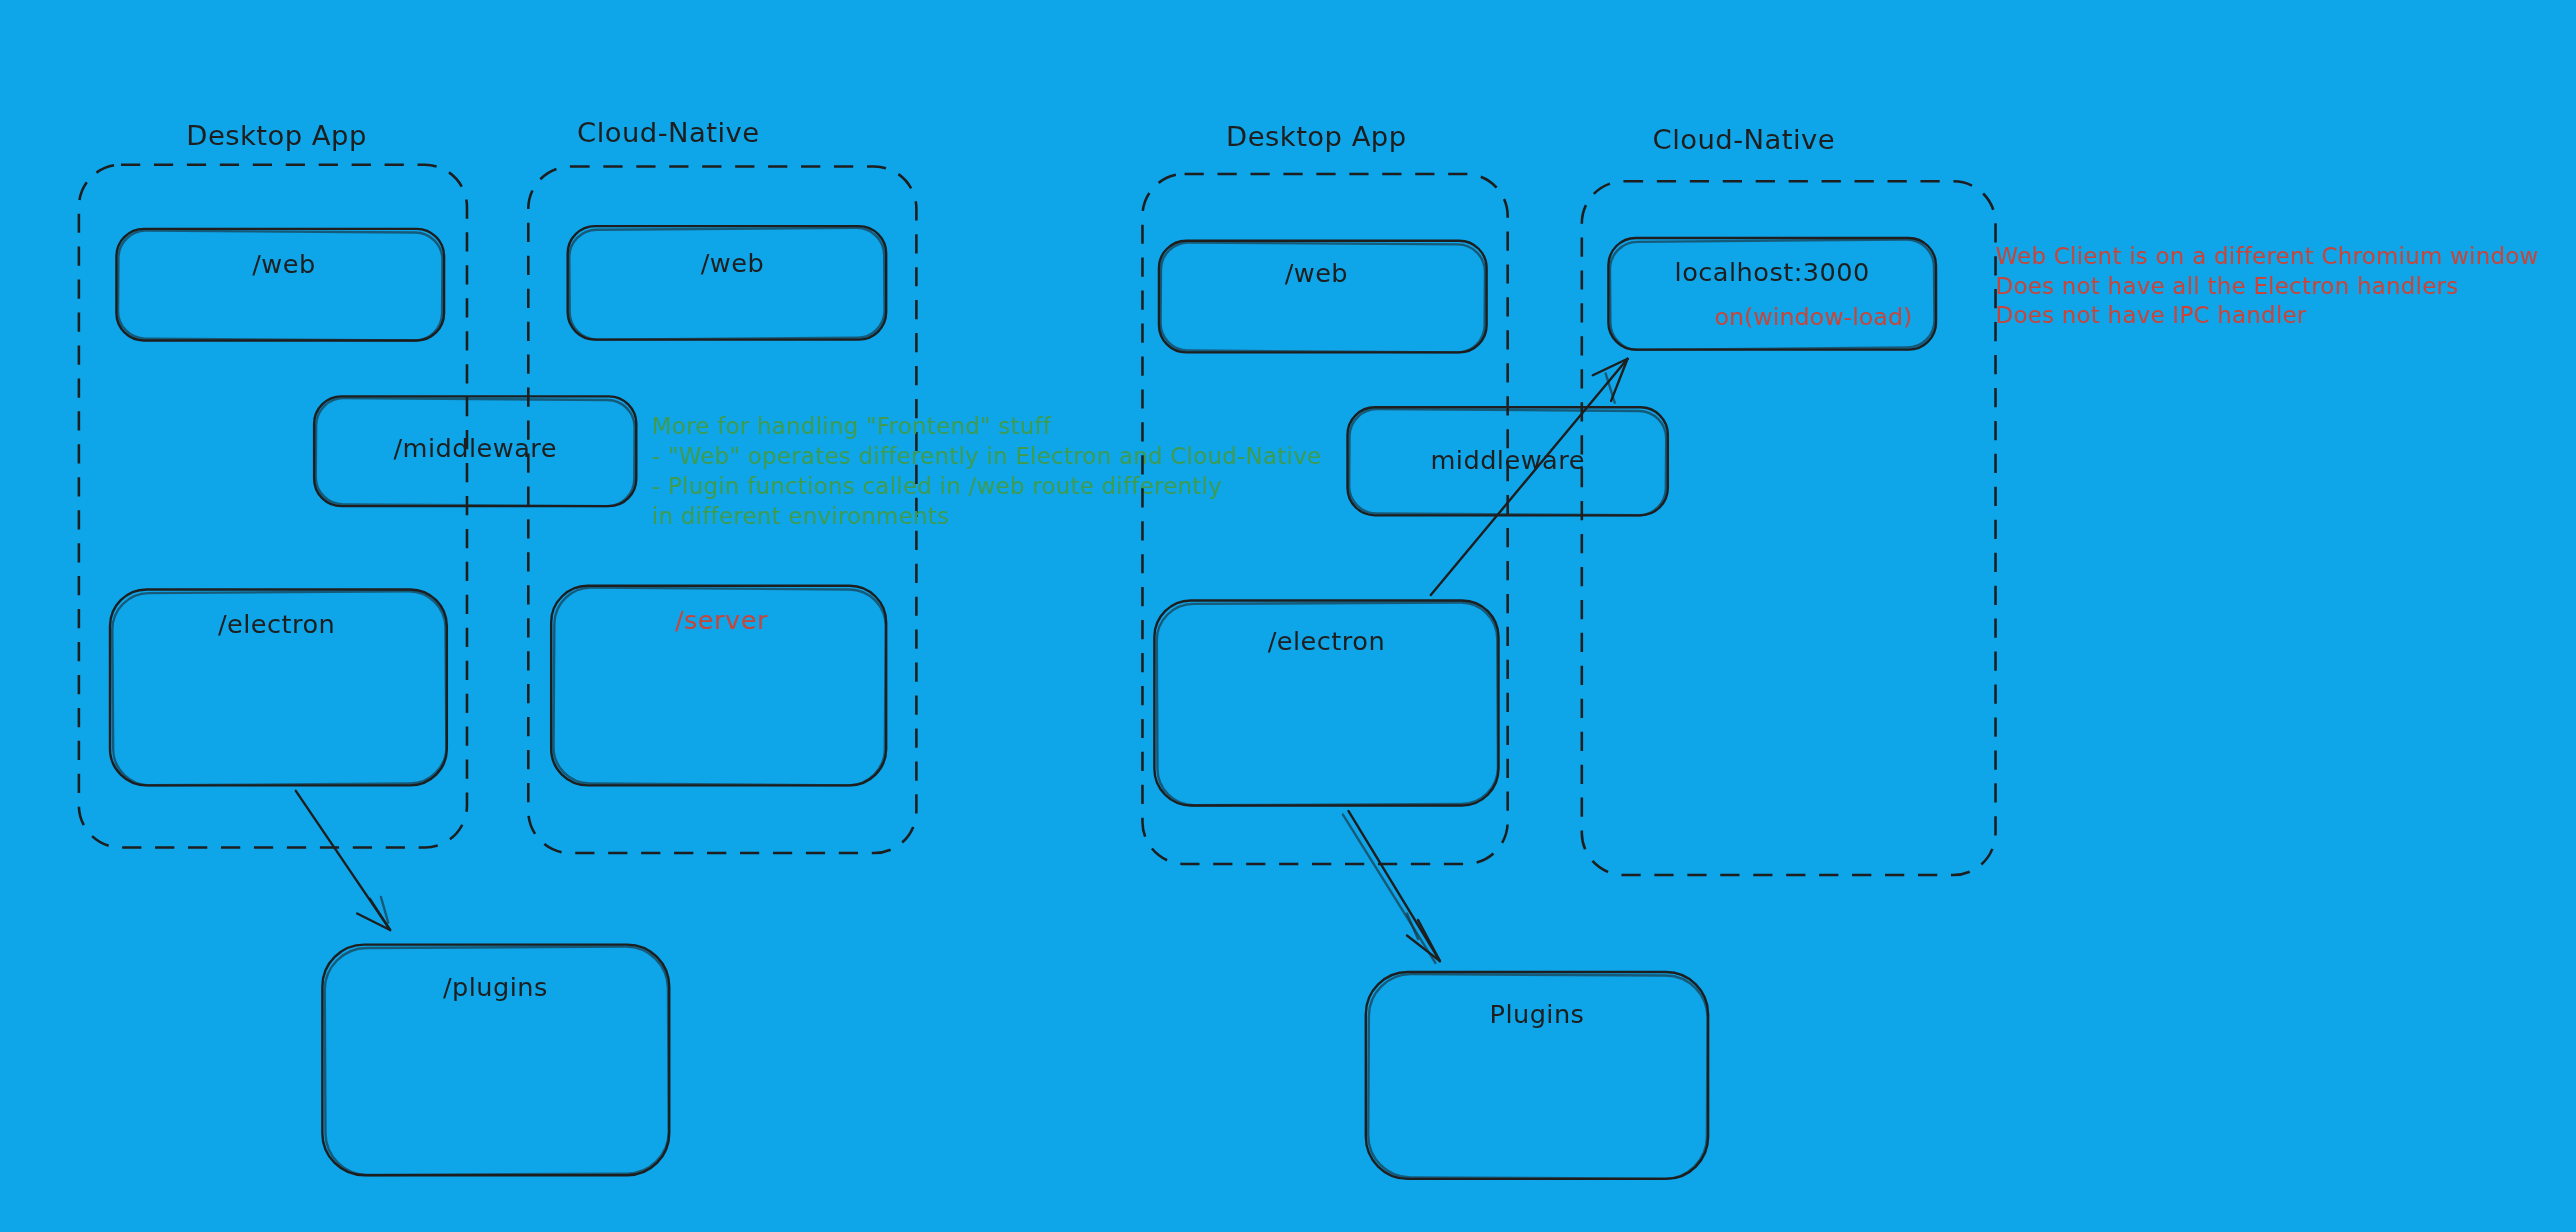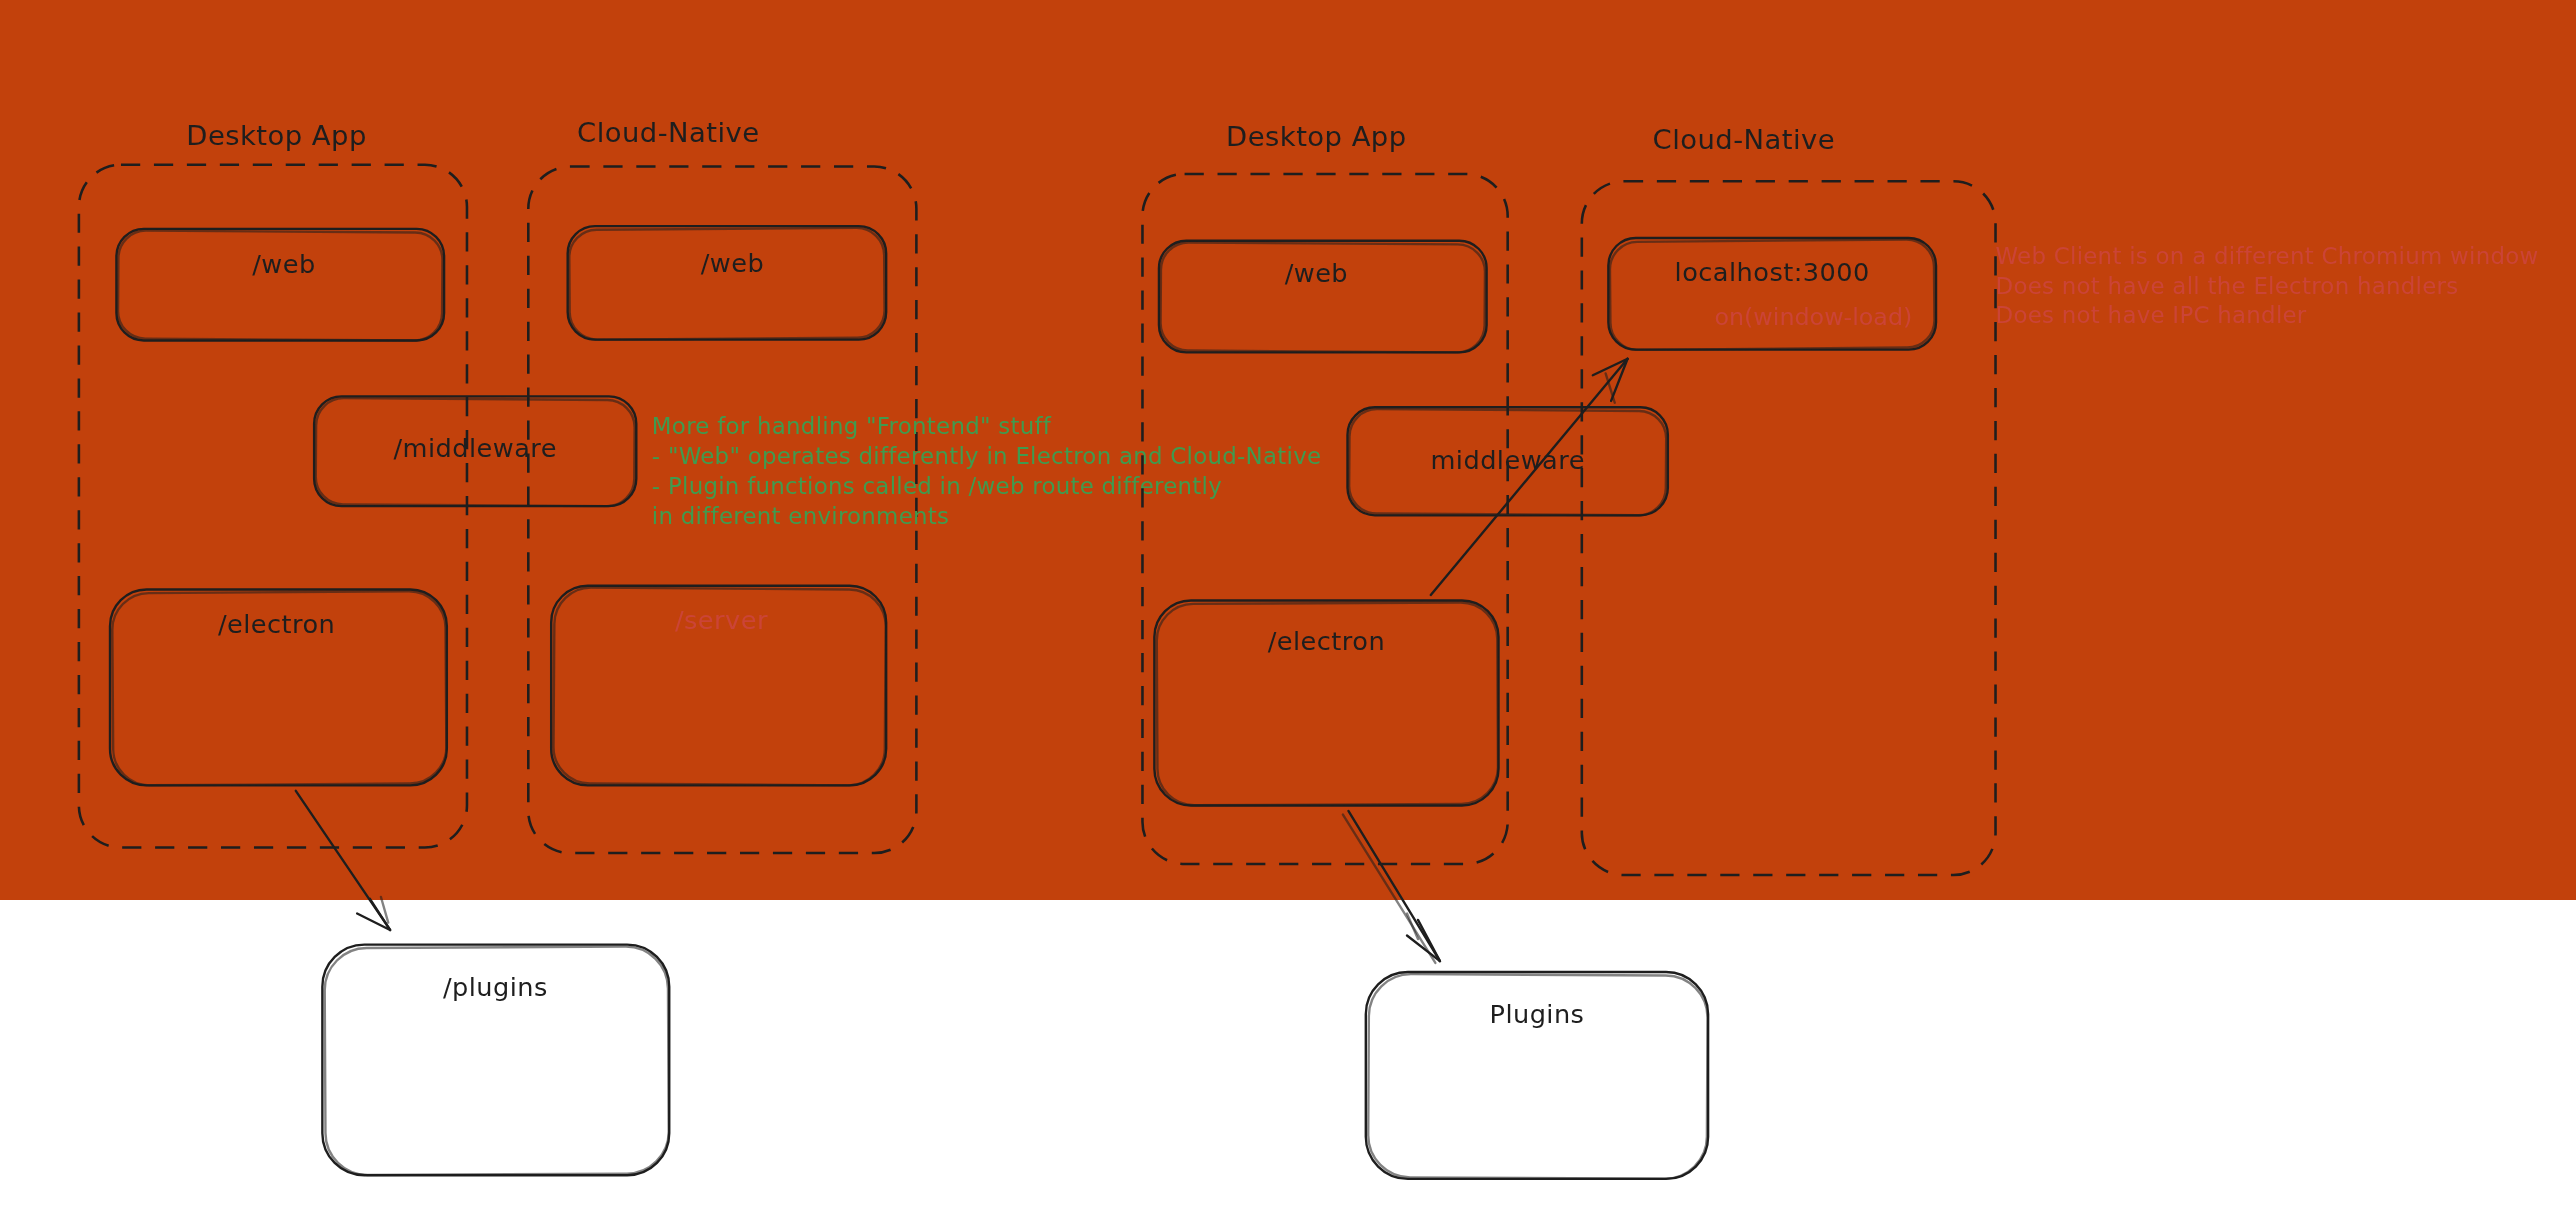--- a/index.html
+++ b/index.html
@@ -6,22 +6,22 @@
     margin: 0;
     padding: 0;
     background: #ffffff;
     width: 2576px;
     height: 1232px;
     overflow: hidden;
   }
   .canvas-wrap {
     position: relative;
     width: 2576px;
-    height: 900px;
-    background: #c2410c;
+    height: 1232px;
+    background: #0ea5e9;
     text-align: center;
   }
   svg { display: block; }
 
   
   .stroke {
     fill: none;
     stroke: #1e1e1e;
     stroke-width: 2.6;
     stroke-linecap: round;

